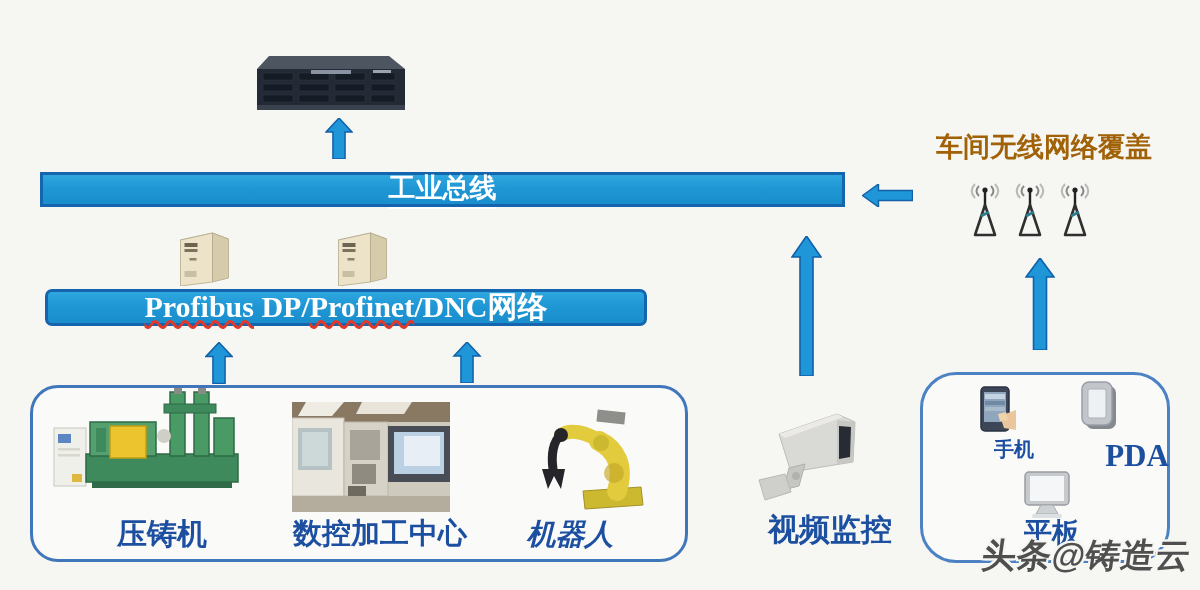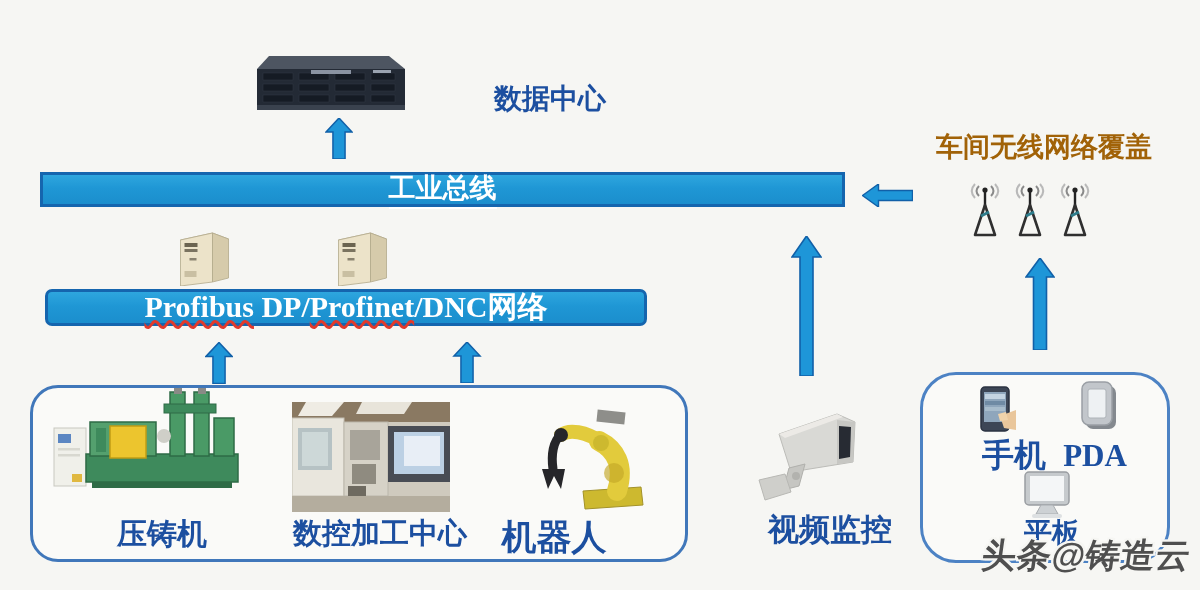--- a/index.html
+++ b/index.html
@@ -58,21 +58,20 @@
         <rect x="118" y="30" width="24" height="7"></rect>
       <rect x="10" y="41" width="30" height="7"></rect>
         <rect x="46" y="41" width="30" height="7"></rect>
       <rect x="82" y="41" width="30" height="7"></rect>
         <rect x="118" y="41" width="24" height="7"></rect>
     </g>
     <rect x="58" y="16" width="40" height="4" fill="#8a93a2"></rect>
     <rect x="120" y="16" width="18" height="3" fill="#9aa3b0"></rect>
   </svg>
 
-  <div class="lbl" style="left:550px;top:84px;font-size:28px;">数据中心</div>
 
   <svg class="arrow" style="left:325px;top:118px;" width="28" height="41" viewBox="0 0 30 44">
     <polygon points="15,0 29,15 21.5,15 21.5,44 8.5,44 8.5,15 1,15" fill="#1e96d8" stroke="#1160a8" stroke-width="1.6"></polygon>
   </svg>
 
   <div class="bus-bar" style="left:40px;top:172px;width:805px;height:35px;font-size:27px;">
     <span class="bar-text-sans">工业总线</span>
   </div>
 
   <svg class="arrow" style="left:862px;top:184px;" width="51" height="23" viewBox="0 0 50 23">
@@ -194,21 +193,21 @@
     <rect x="84" y="6" width="28" height="12" fill="#8e8e8a" transform="rotate(6 98 12)"></rect>
     <path d="M48,30 C40,36 38,50 40,64" stroke="#26262a" stroke-width="9" fill="none" stroke-linecap="round"></path>
     <circle cx="88" cy="38" r="8" fill="#cdb92f"></circle>
     <circle cx="48" cy="30" r="7" fill="#26262a"></circle>
     <polygon points="29,64 52,64 48,84 41,71 35,84" fill="#26262a"></polygon>
     <circle cx="101" cy="68" r="10" fill="#c3a826" opacity="0.65"></circle>
   </svg>
 
   <div class="lbl" style="left:380px;top:518px;font-size:29px;">数控加工中心</div>
   <div class="lbl" style="left:162px;top:518px;font-size:30px;">压铸机</div>
-  <div class="lbl" style="left:554px;top:519px;font-size:35px;">机器人</div>
+  <div class="lbl" style="left:570px;top:519px;font-size:29px;font-style:italic;">机器人</div>
 
   <svg class="arrow" style="left:791px;top:236px;" width="31" height="140" viewBox="0 0 31 140">
     <polygon points="15.5,0 30,21 22,21 22,140 9,140 9,21 1,21" fill="#1e96d8" stroke="#1160a8" stroke-width="1.6"></polygon>
   </svg>
 
   <svg class="abs" style="left:748px;top:404px;" width="130" height="106" viewBox="0 0 128 106">
     <polygon points="30,30 88,10 106,18 104,58 42,68" fill="#d9d9d5" stroke="#bcbcb8" stroke-width="1"></polygon>
     <polygon points="30,30 88,10 94,13 36,34" fill="#eceae6"></polygon>
     <polygon points="88,16 106,18 104,58 88,60" fill="#c7c7c3"></polygon>
     <polygon points="90,22 102,23 101,53 90,55" fill="#272b33"></polygon>
@@ -230,22 +229,22 @@
     <polygon points="20,30 36,24 36,44 24,42" fill="#e9c69b"></polygon>
     <polygon points="18,28 26,26 28,34 20,35" fill="#f0d3ab"></polygon>
   </svg>
 
   <svg class="abs" style="left:1080px;top:381px;" width="38" height="50" viewBox="0 0 38 50">
     <rect x="6" y="5" width="30" height="43" rx="7" fill="#84898f"></rect>
     <rect x="2" y="1" width="30" height="43" rx="7" fill="#c2c6cb" stroke="#9a9fa5" stroke-width="1.5"></rect>
     <rect x="8" y="8" width="18" height="29" rx="2" fill="#eef1f3" stroke="#aeb3b8" stroke-width="1"></rect>
   </svg>
 
-  <div class="lbl" style="left:1014px;top:439px;font-size:32px;">手机</div>
-  <div class="lbl" style="left:1095px;top:440px;font-size:31px;font-family:'Liberation Serif',serif;">PDA</div>
+  <div class="lbl" style="left:1014px;top:439px;font-size:20px;">手机</div>
+  <div class="lbl" style="left:1137px;top:440px;font-size:31px;font-family:'Liberation Serif',serif;">PDA</div>
 
   <svg class="abs" style="left:1022px;top:470px;" width="50" height="50" viewBox="0 0 50 50">
     <rect x="3" y="2" width="44" height="33" rx="4" fill="#c6cacd" stroke="#999da1" stroke-width="1.5"></rect>
     <rect x="8" y="6" width="34" height="25" fill="#f4f6f7"></rect>
     <polygon points="19,35 31,35 36,44 14,44" fill="#cdd1d4" stroke="#a8acb0" stroke-width="1"></polygon>
     <rect x="10" y="44" width="30" height="4" rx="2" fill="#dde0e2"></rect>
   </svg>
 
   <div class="lbl" style="left:1052px;top:518px;font-size:28px;">平板</div>
 

